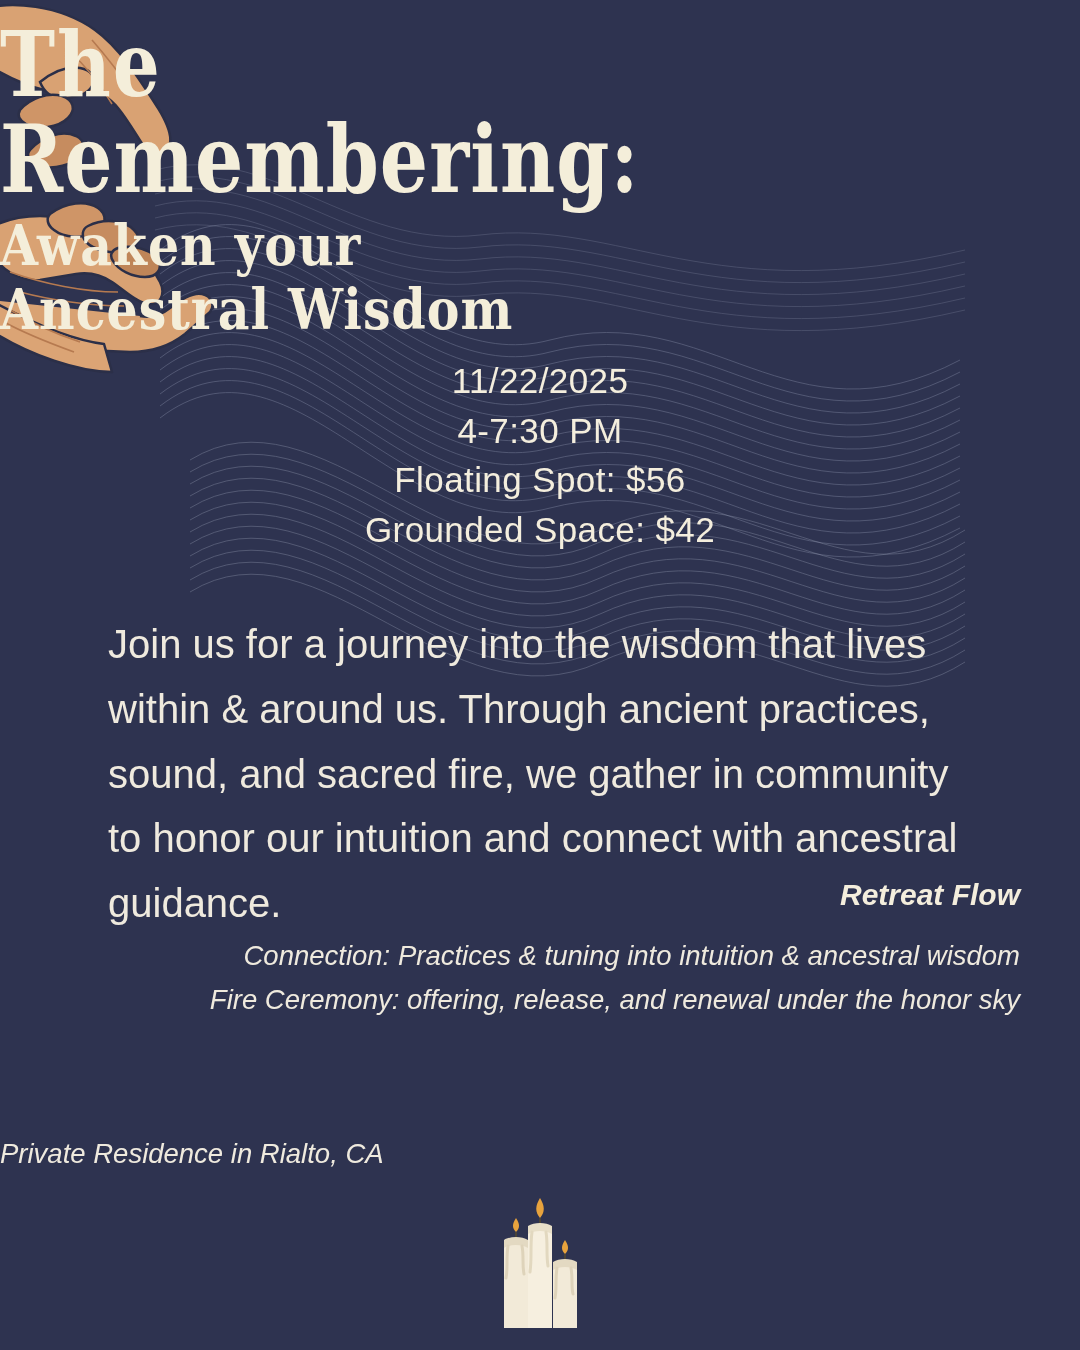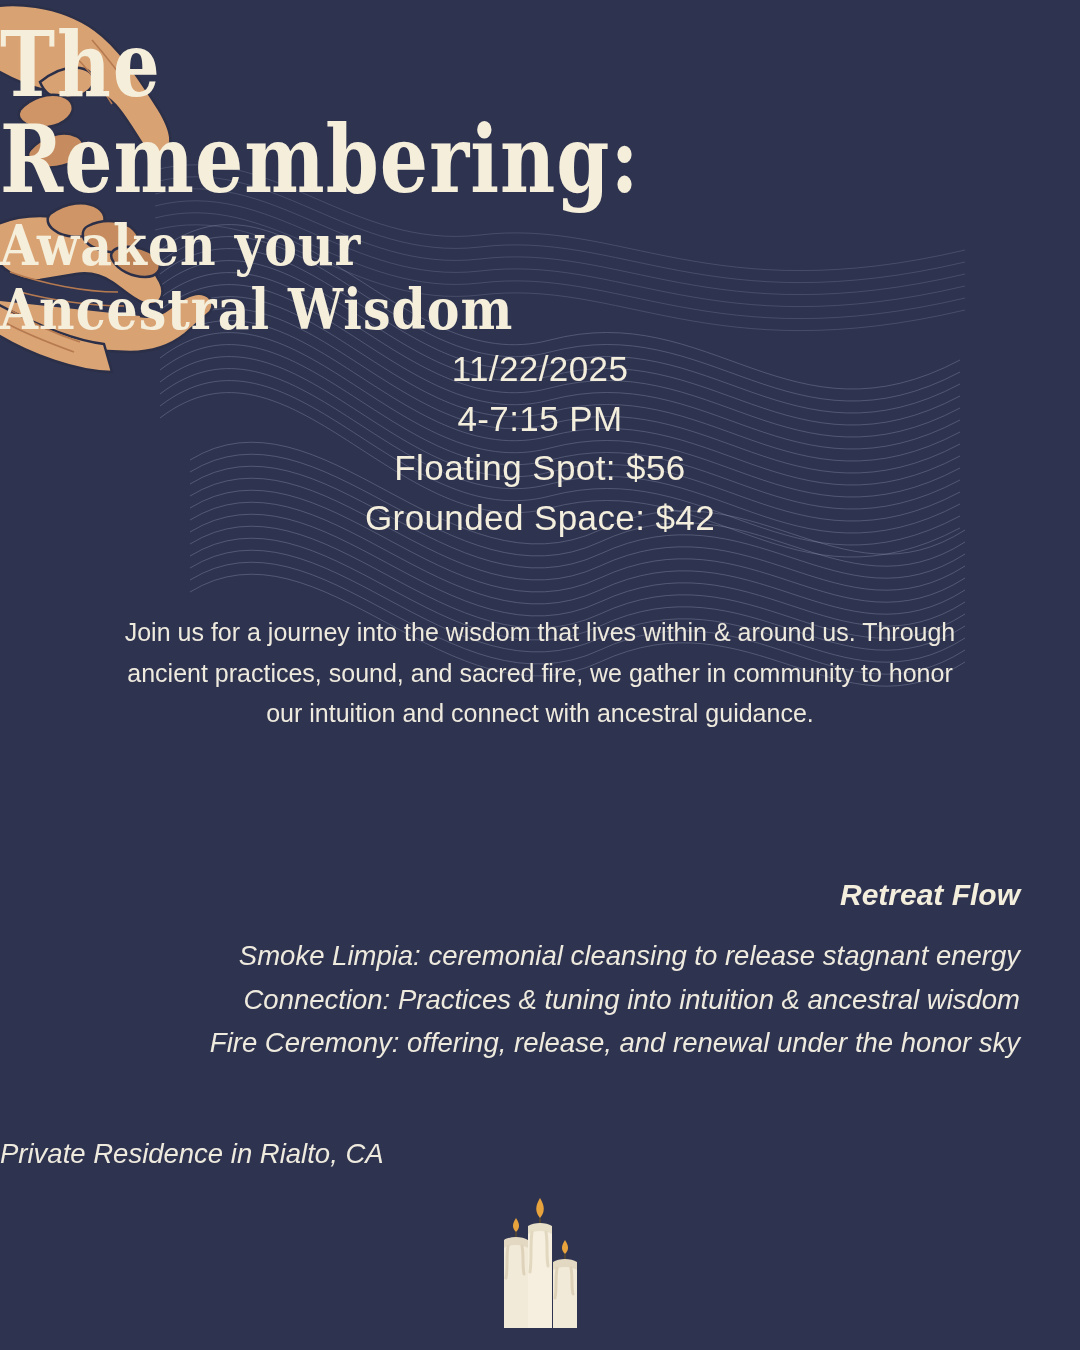--- a/index.html
+++ b/index.html
@@ -83,40 +83,40 @@
   }
   .subtitle .sub-l {
     display: block;
   }
 
   
   .details {
     position: absolute;
     left: 0;
     right: 0;
-    top: 344px;
+    top: 356px;
     text-align: center;
     z-index: 3;
   }
   .details div {
     font-family: "Liberation Sans", sans-serif;
     font-size: 35px;
     line-height: 1.42;
     color: #f4eedd;
     letter-spacing: 0.4px;
   }
 
   
   .blurb {
     position: absolute;
     left: 108px;
     width: 864px;
     top: 612px;
-    text-align: center;
-    font-size: 25px;
+    text-align: left;
+    font-size: 40px;
     line-height: 1.62;
     color: #efeade;
     z-index: 3;
   }
 
   
   .flow {
     position: absolute;
     left: 60px;
     width: 960px;
@@ -241,30 +241,29 @@
   <div class="title-line1">The</div>
   <div class="title-line2">Remembering:</div>
   <div class="subtitle">
     <span class="sub-l">Awaken your</span>
     <span class="sub-l">Ancestral Wisdom</span>
   </div>
 </div>
 
 <div class="details">
   <div>11/22/2025</div>
-  <div>4-7:15 PM</div>
+  <div>4-7:30 PM</div>
   <div>Floating Spot: $56</div>
   <div>Grounded Space: $42</div>
 </div>
 
 <div class="blurb">Join us for a journey into the wisdom that lives within &amp; around us. Through ancient practices, sound, and sacred fire, we gather in community to honor our intuition and connect with ancestral guidance.</div>
 
 <div class="flow">
   <div class="flow-title">Retreat Flow</div>
-  <div class="flow-item">Smoke Limpia: ceremonial cleansing to release stagnant energy</div>
   <div class="flow-item">Connection: Practices &amp; tuning into intuition &amp; ancestral wisdom</div>
   <div class="flow-item">Fire Ceremony: offering, release, and renewal under the honor sky</div>
 </div>
 
 <div class="venue">Private Residence in Rialto, CA</div>
 
 <div class="candles">
   <svg viewBox="0 0 140 150" aria-hidden="true">
 
     <path d="M46,32 C50,38 50,42 46,46 C42,42 42,38 46,32 Z" fill="#e8a33d"></path>

